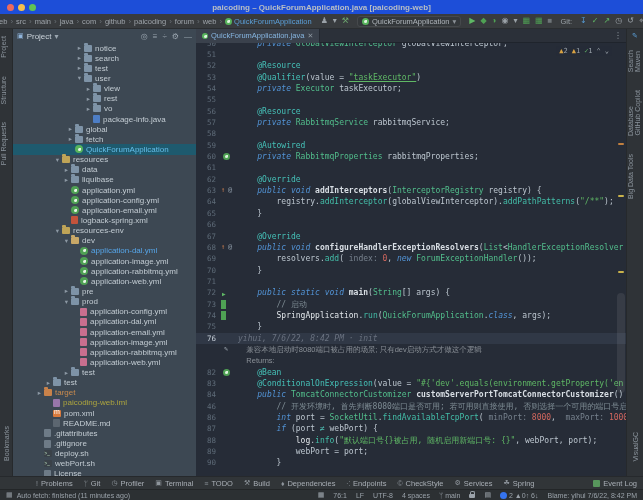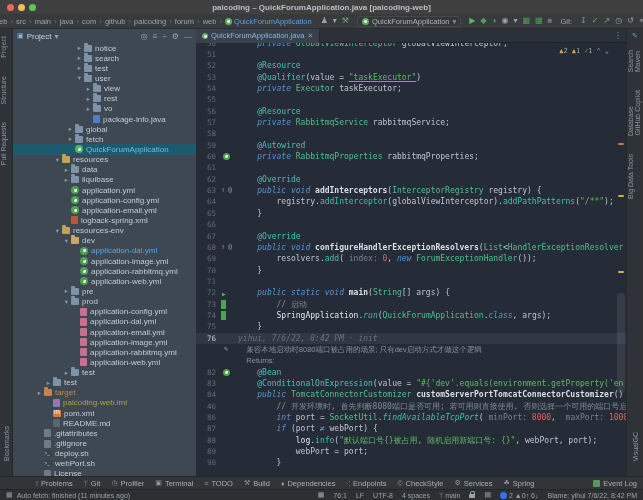--- a/index.html
+++ b/index.html
@@ -1,20 +1,20 @@
 <!DOCTYPE html>
 <html><head>
 <meta charset="utf-8">
 <style>
   * { margin:0; padding:0; box-sizing:border-box; }
   html,body { width:643px; height:500px; overflow:hidden; background:#262C37;
     font-family:"Liberation Sans", sans-serif; -webkit-font-smoothing:antialiased; }
 
   
-  .titlebar { height:14px; background:#404040; display:flex; align-items:center; position:relative; }
+  .titlebar { height:14px; background:#1d4ed8; display:flex; align-items:center; position:relative; }
   .lights { display:flex; gap:4px; margin-left:7px; }
   .light { width:7px; height:7px; border-radius:50%; }
   .l-red{background:#EC6A5E}.l-yel{background:#F4BF4F}.l-grn{background:#61C454}
   .wtitle { position:absolute; left:0; right:0; text-align:center; font-size:8px; font-weight:bold; color:#B9BFC5; }
 
   
   .navbar { height:15px; background:#383B3E; border-bottom:1px solid #2A2D30; display:flex; align-items:center; font-size:7.5px; color:#9DA3A9; overflow:hidden; white-space:nowrap; }
   .crumbs { display:flex; align-items:center; margin-left:-42px; flex:none; }
   .crumb { padding:0 1px; flex:none; }
   .crumb.last { color:#5B9FD8; display:flex; align-items:center; gap:2px; }
@@ -84,21 +84,21 @@
   .c-kw { color:#5293D5; font-style:italic; }
   .c-typ { color:#52BE8C; }
   .c-ann { color:#45C0B7; }
   .c-annw { color:#45C0B7; text-decoration:underline wavy #B9A94E; text-underline-offset:2px; }
   .c-str { color:#5FB865; }
   .c-stru { color:#5FB865; text-decoration:underline; }
   .c-cmt { color:#7D8B93; }
   .c-num { color:#D1675E; }
   .c-decl { color:#D8DEE4; font-weight:bold; }
   .c-call { color:#43BDA8; }
-  .c-calli { color:#43BDA8; font-style:italic; }
+  .c-calli { color:#43BDA8; }
   .c-inl { color:#77828E; }
   .c-op { color:#4EC0B5; }
   .c-white { color:#E2E7EB; }
   .c-hint { color:#6A7280; font-style:italic; }
   .doctext { color:#8A9097; font-size:7.5px; font-family:"Liberation Sans", sans-serif; }
 
   .inspect { position:absolute; top:3px; right:14px; display:flex; align-items:center; gap:4px;
     font-size:7px; color:#9AA2AA; background:rgba(38,44,55,.85); padding:1px 3px; border-radius:3px; }
   .w-tri { color:#D9A343; } .ok-chk { color:#5FAD65; }
 

